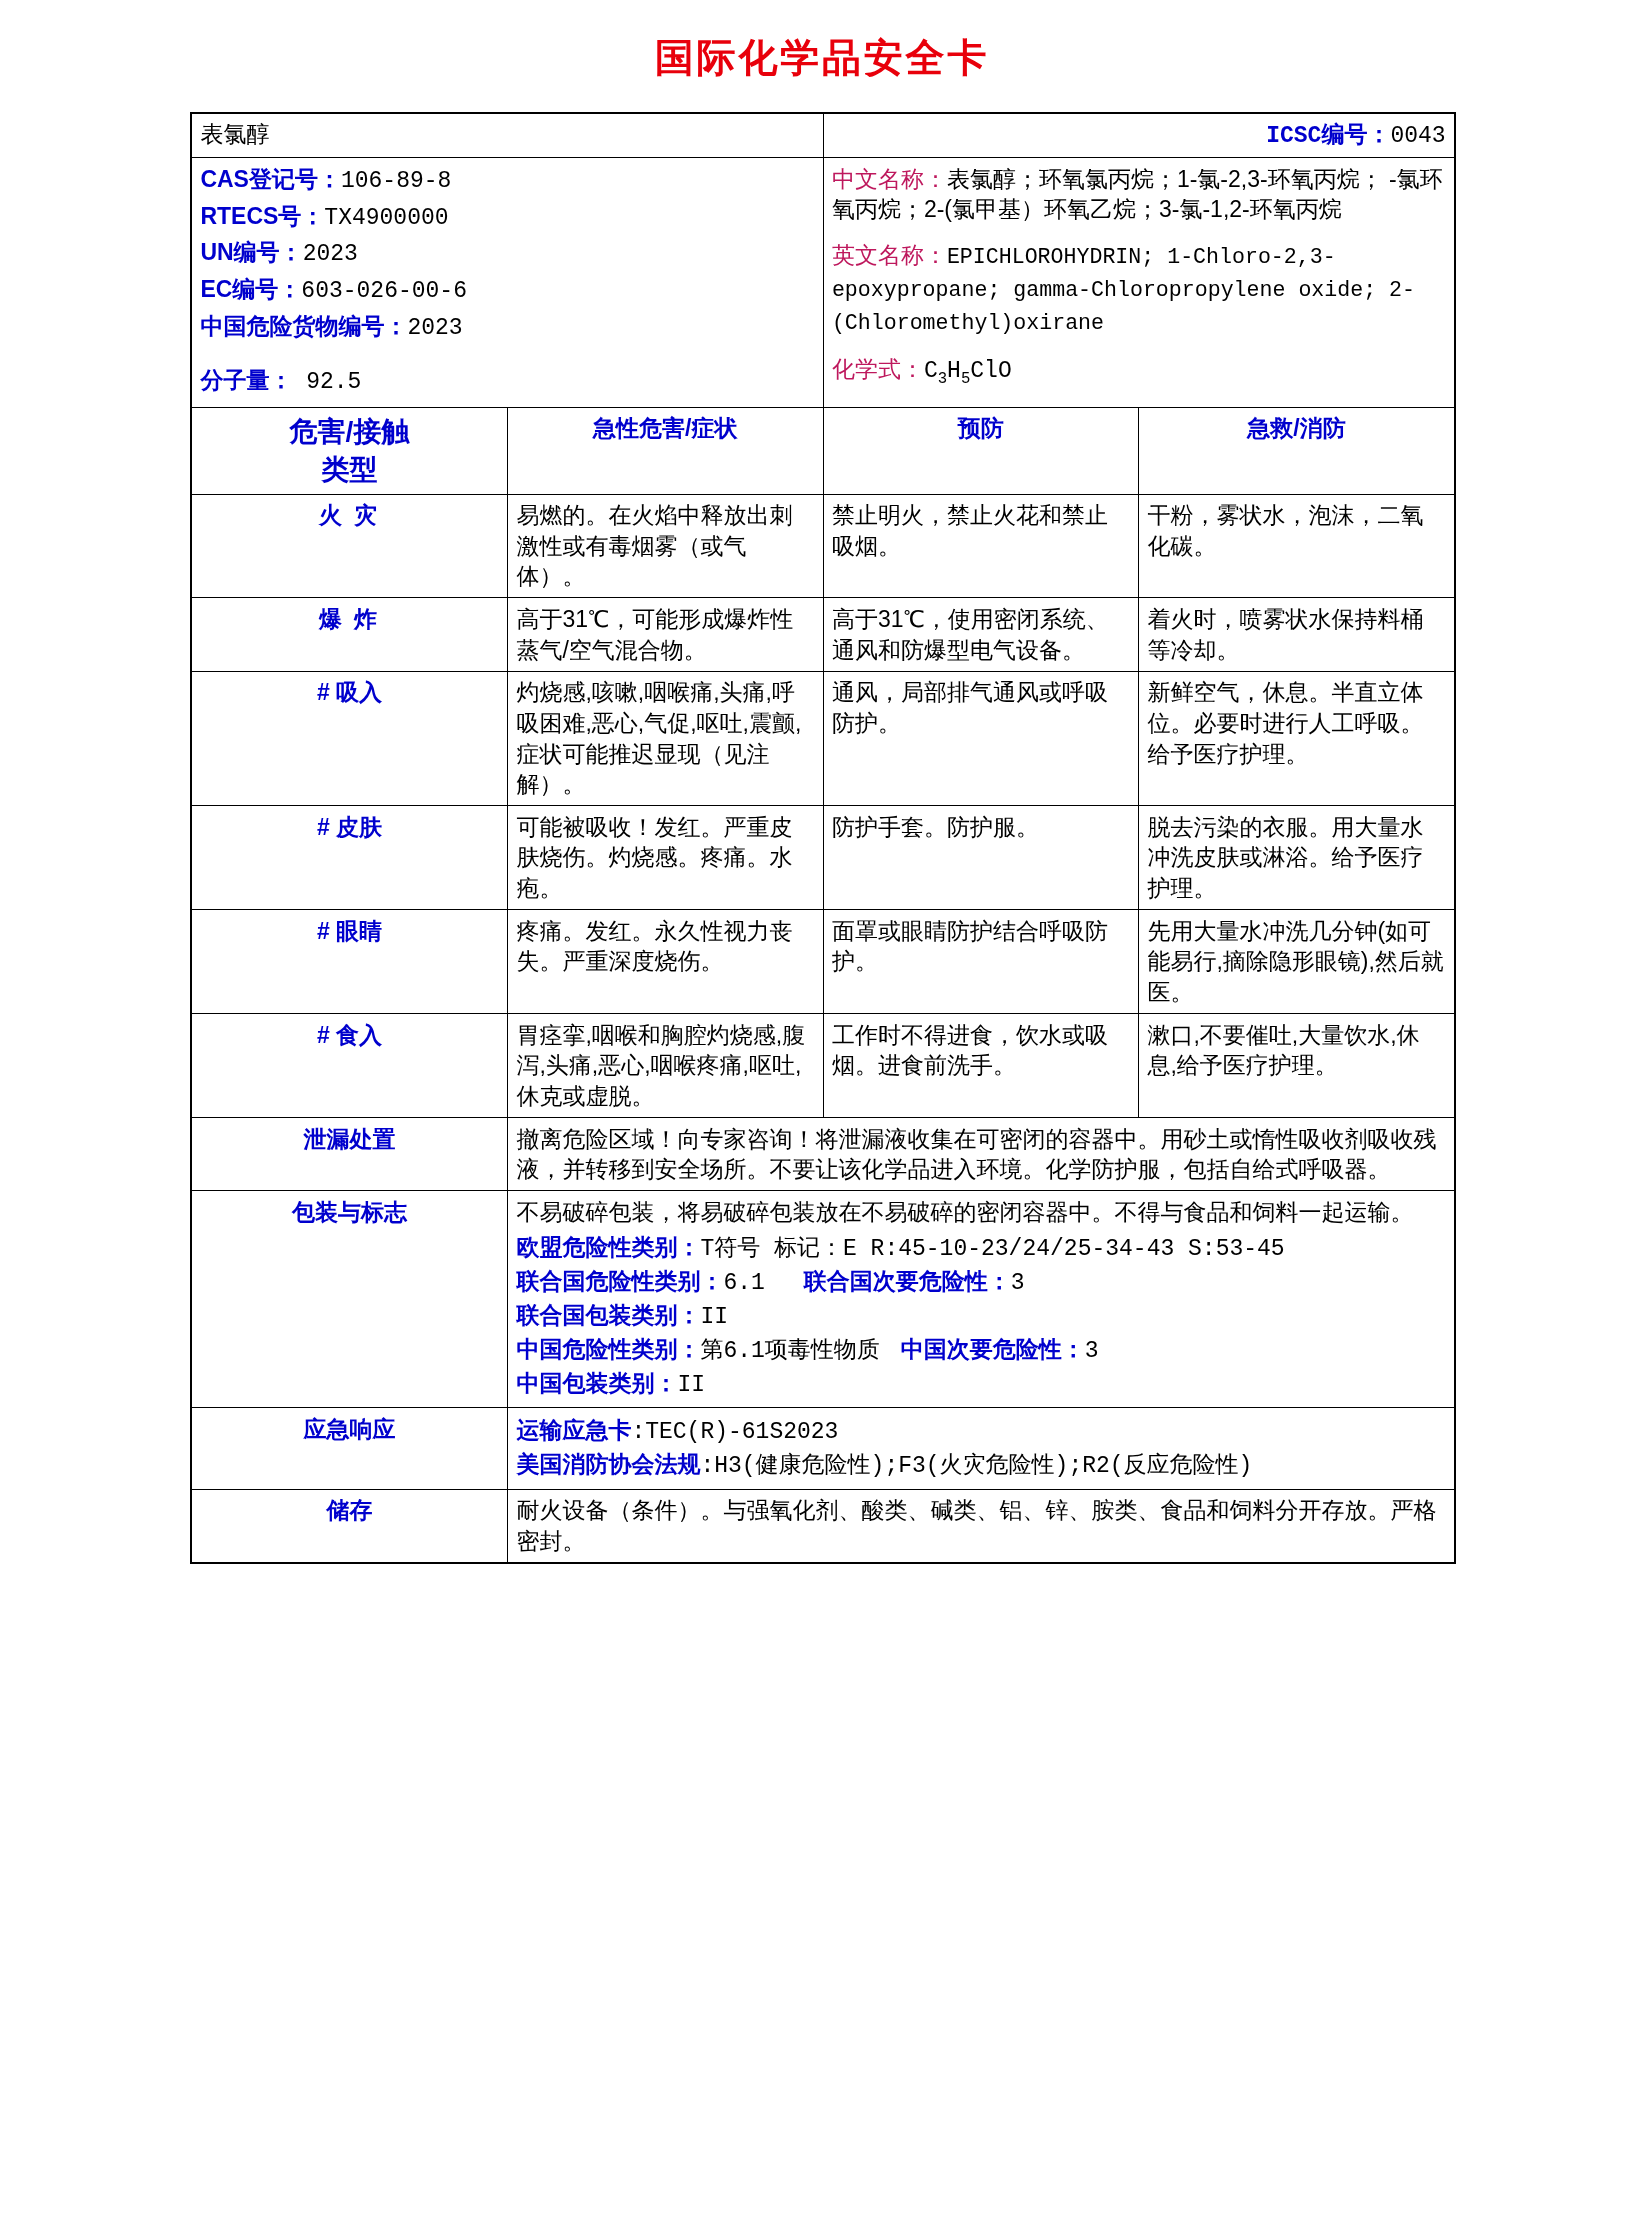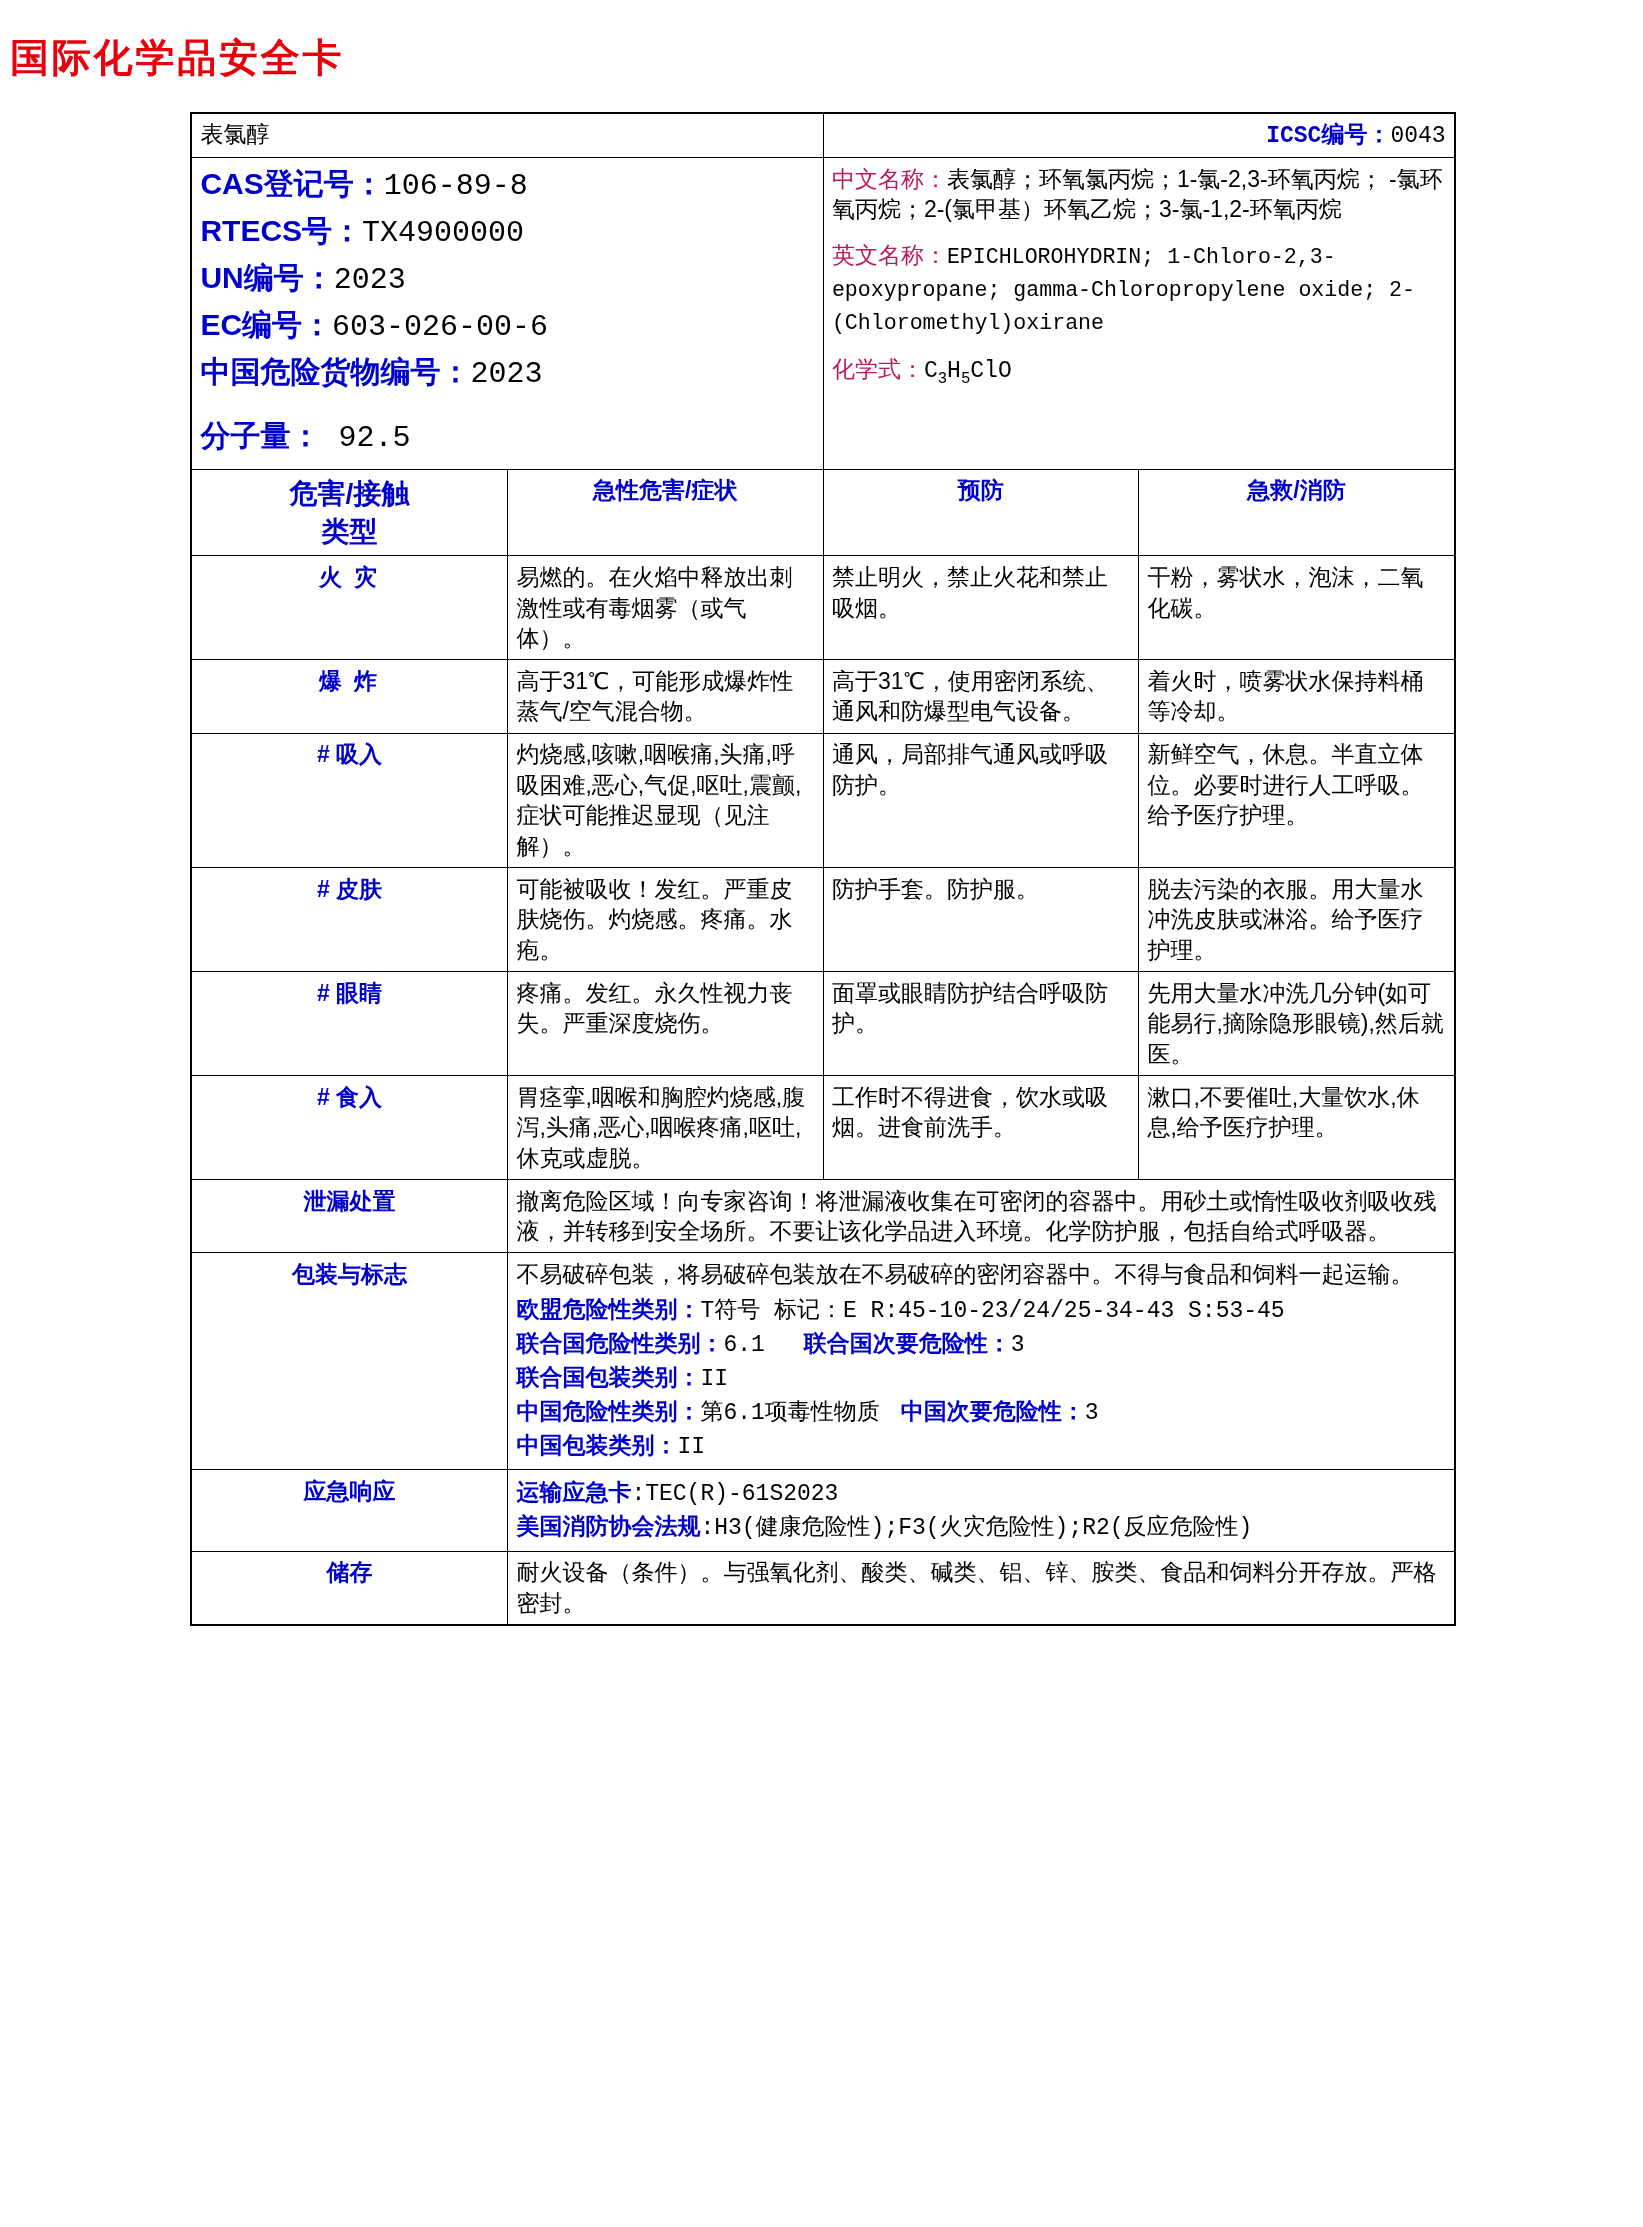--- a/index.html
+++ b/index.html
@@ -11,28 +11,28 @@
     width: 1644px;
     font-family: "Liberation Sans", sans-serif;
     color: #000000;
   }
   .page {
     width: 1644px;
     box-sizing: border-box;
     padding: 0;
   }
   .doc-title {
+    text-align: center;
     color: #e8000b;
     font-weight: bold;
     font-size: 39px;
     letter-spacing: 2.8px;
     margin-top: 31px;
     margin-bottom: 26.5px;
     font-family: "Liberation Serif", serif;
-    padding-left: 10px;
   }
   .card {
     margin: 0 188px 0 190px;
     border: 2.1px solid #000;
     box-sizing: border-box;
   }
   table.sheet {
     width: 100%;
     border-collapse: collapse;
     table-layout: fixed;
@@ -58,21 +58,21 @@
   .hdr-icsc {
     font-size: 23px;
     text-align: right;
     padding: 9.8px 15.4px 9.8px 12.6px;
   }
   .hdr-icsc .lbl { color: #0000cd; font-weight: bold; font-family: "Liberation Mono", monospace; }
   .hdr-icsc .num { font-family: "Liberation Mono", monospace; }
 
   
   .idcell { padding: 9.8px 12.6px 12.6px 15.4px; }
-  .idline { margin-bottom: 4.2px; font-size: 30px; }
+  .idline { margin-bottom: 4.2px; font-size: 23px; }
   .idline .lbl { color: #0000cd; font-weight: bold; }
   .idline .val { font-family: "Liberation Mono", monospace; }
   .mw { margin-top: 21px; }
 
   .namecell { padding: 9.8px 14px 12.6px 14px; }
   .nameblk { margin-bottom: 15.4px; font-size: 23px; }
   .nameblk .lbl { color: #be185d; font-weight: normal; }
   .en { font-family: "Liberation Mono", monospace; font-size: 21.6px; line-height: 1.38; }
   .formula { font-family: "Liberation Mono", monospace; }
   .formula sub { font-size: 0.68em; }

